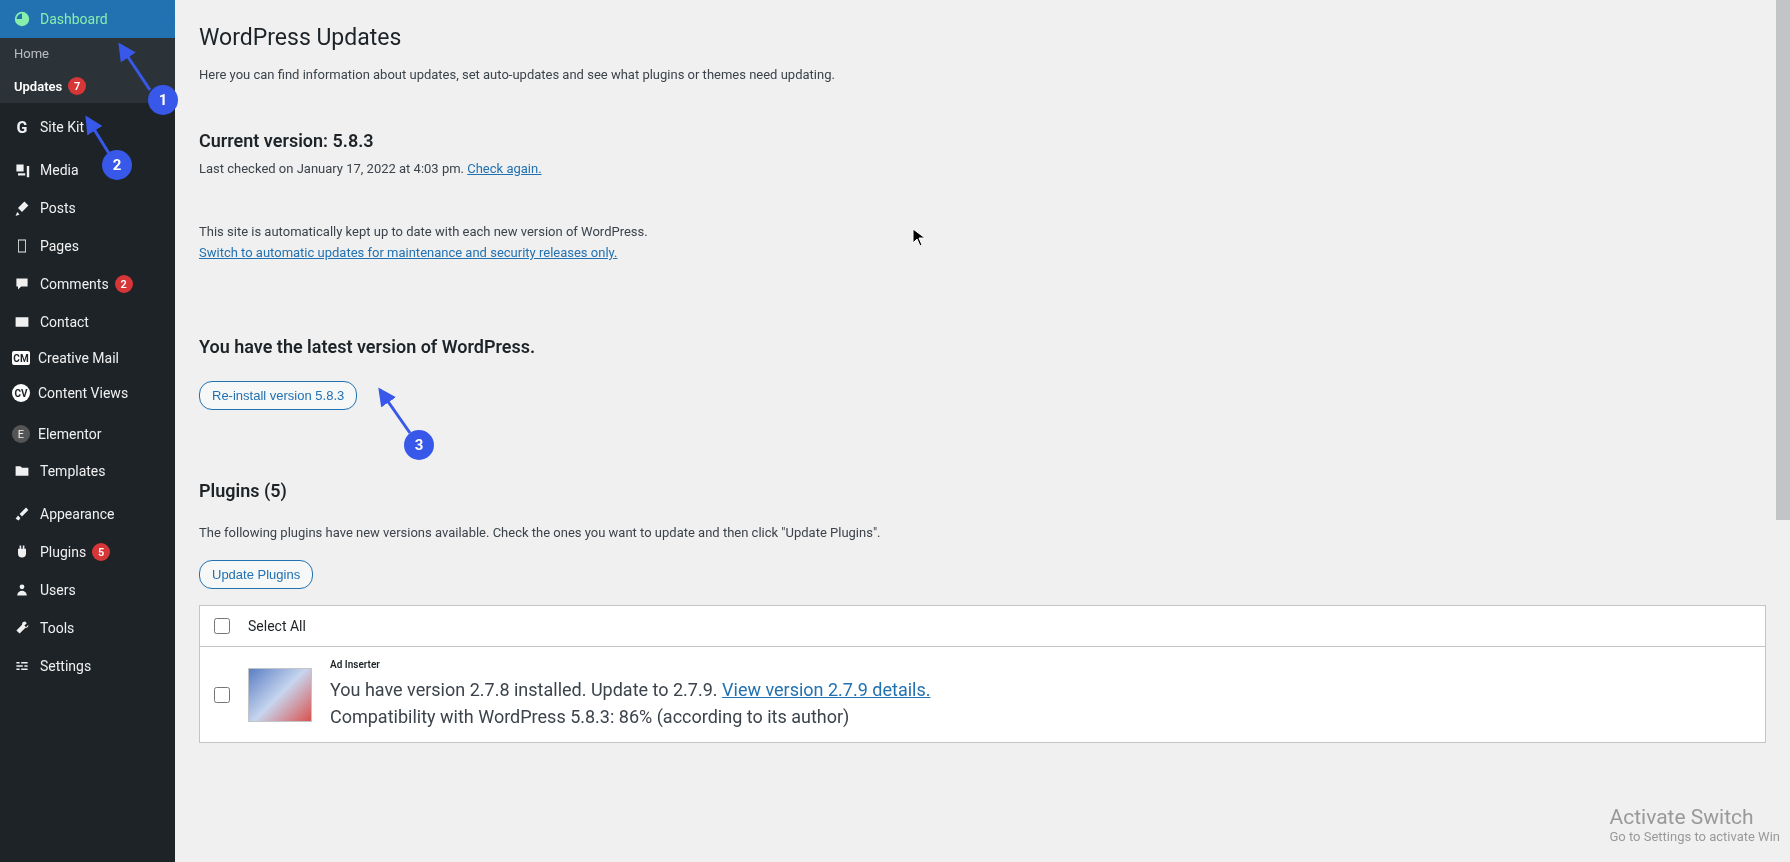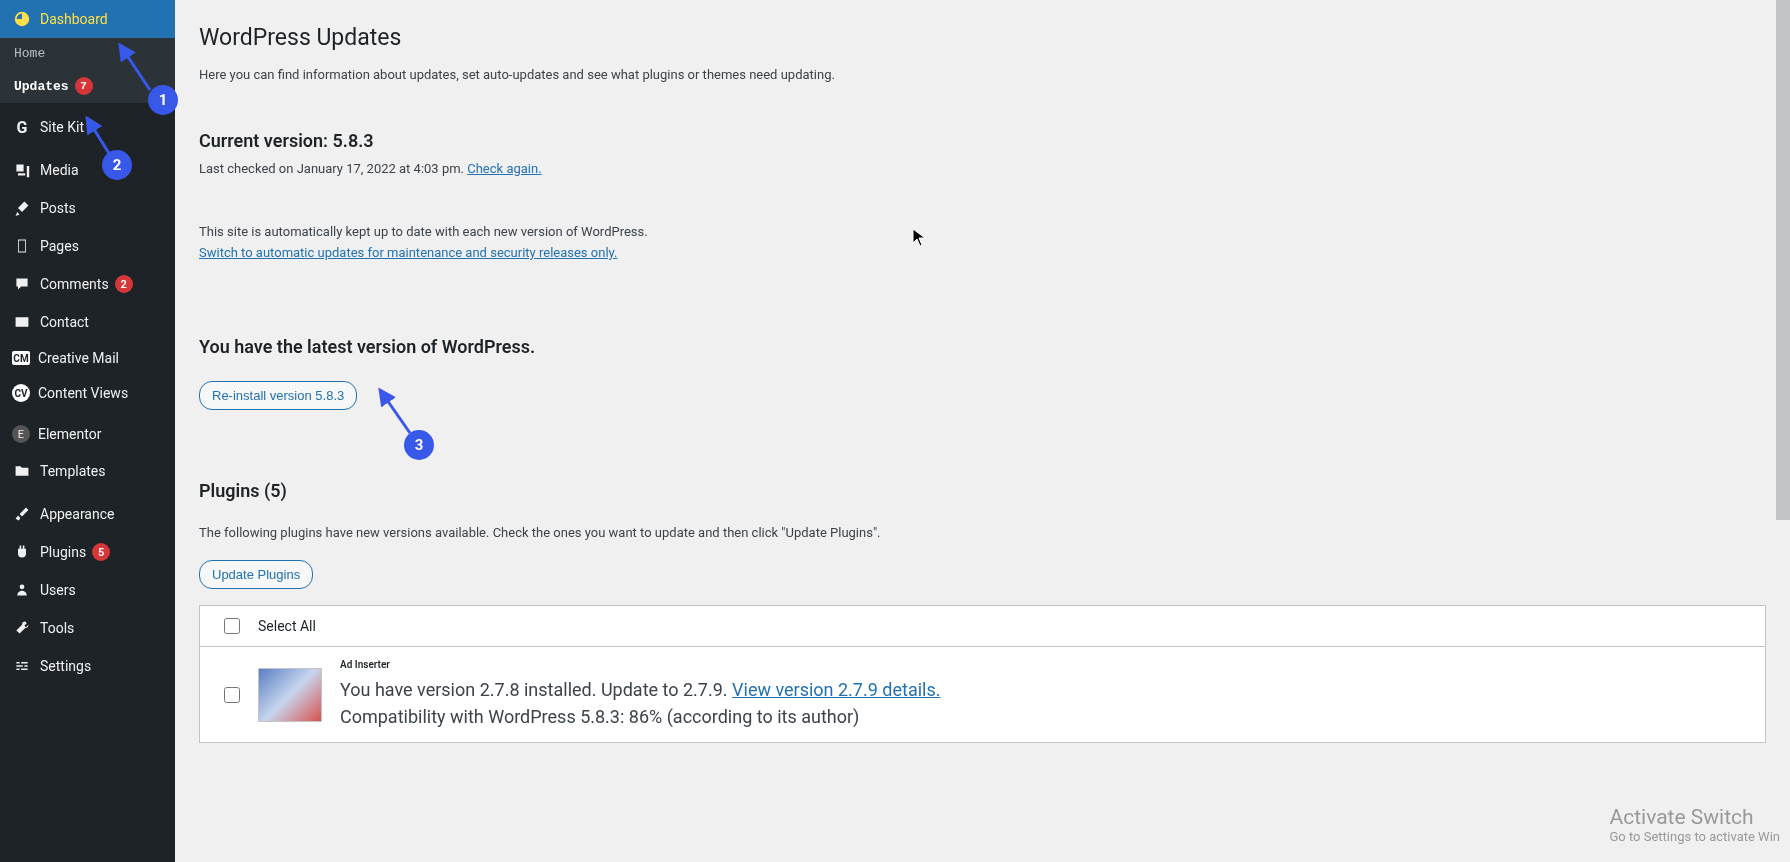--- a/index.html
+++ b/index.html
@@ -1,42 +1,42 @@
 <!DOCTYPE html>
 <html><head>
   <meta charset="utf-8">
   <style>
     * { box-sizing: border-box; margin: 0; padding: 0; }
     body { font-family: -apple-system, BlinkMacSystemFont, "Segoe UI", Roboto, sans-serif; background: #f0f0f1; color: #1d2327; overflow: hidden; }
     
     .sidebar { position: fixed; left: 0; top: 0; bottom: 0; width: 175px; background: #1d2327; color: #f0f0f1; }
     .sidebar-item { display: flex; align-items: center; padding: 9px 12px; font-size: 14px; cursor: pointer; color: #f0f0f1; }
-    .sidebar-item.active { background: #2271b1; color: #fde047; position: relative; }
+    .sidebar-item.active { background: #2271b1; color: #86efac; position: relative; }
     .sidebar-item.active::after { content: ""; position: absolute; right: -8px; top: 50%; transform: translateY(-50%); border: 8px solid transparent; border-left-color: #2271b1; }
     .sidebar-item .icon { width: 20px; height: 20px; margin-right: 8px; display: flex; align-items: center; justify-content: center; font-size: 16px; }
     .submenu { background: #2c3338; }
-    .submenu-item { padding: 8px 24px 8px 14px; font-size: 13px; color: rgba(240,246,252,0.7); cursor: pointer; display: flex; align-items: center; font-family: Liberation Mono, monospace; }
+    .submenu-item { padding: 8px 24px 8px 14px; font-size: 13px; color: rgba(240,246,252,0.7); cursor: pointer; display: flex; align-items: center; }
     .submenu-item.current { color: #fff; font-weight: 600; }
     .badge { display: inline-flex; align-items: center; justify-content: center; min-width: 18px; height: 18px; border-radius: 9px; background: #d63638; color: #fff; font-size: 11px; font-weight: 600; margin-left: 6px; padding: 0 5px; }
     .sep { height: 5px; }
     
     .main { margin-left: 175px; padding: 20px 24px; height: 862px; overflow: auto; background: #f0f0f1; }
     .main::-webkit-scrollbar { width: 14px; }
     .main::-webkit-scrollbar-thumb { background: #c3c4c7; }
     h1.page-title { font-size: 23px; font-weight: 400; color: #1d2327; margin: 4px 0 16px; }
     p.desc { font-size: 13px; color: #3c434a; margin-bottom: 48px; }
     h2.section-title { font-size: 18px; font-weight: 600; color: #1d2327; margin-bottom: 10px; }
     p.line { font-size: 13px; color: #3c434a; margin-bottom: 6px; }
     a.wp-link { color: #2271b1; text-decoration: underline; cursor: pointer; }
     .btn { display: inline-block; border: 1px solid #2271b1; color: #2271b1; background: #f6f7f7; padding: 6px 12px; font-size: 13px; border-radius: 13px; cursor: pointer; }
     .spacer { height: 42px; }
     .spacer2 { height: 70px; }
     
     .table { border: 1px solid #c3c4c7; background: #fff; margin-top: 16px; }
-    .table-header, .table-row { display: flex; align-items: center; padding: 12px 24px; border-bottom: 1px solid #c3c4c7; }
+    .table-header, .table-row { display: flex; align-items: center; padding: 12px 14px; border-bottom: 1px solid #c3c4c7; }
     .table-row:last-child { border-bottom: none; }
     .chk { width: 16px; height: 16px; margin-right: 18px; flex-shrink: 0; }
     .thumb { width: 64px; height: 54px; margin-right: 18px; flex-shrink: 0; background: linear-gradient(135deg,#5a7fc4 0%, #c7d5ee 50%, #d9534f 100%); border: 1px solid #c3c4c7; }
     .plugin-info { flex: 1; }
     .plugin-name { font-size: 10px; font-weight: 600; color: #1d2327; margin-bottom: 6px; }
     .plugin-desc { font-size: 18px; color: #3c434a; line-height: 1.5; }
     
     .annotation { position: absolute; width: 30px; height: 30px; border-radius: 50%; background: #3858e9; color: #fff; font-weight: 700; display: flex; align-items: center; justify-content: center; font-size: 15px; pointer-events: none; z-index: 100; }
     .arrow { position: absolute; pointer-events: none; z-index: 99; }
     .cursor { position: absolute; left: 912px; top: 228px; pointer-events: none; z-index: 101; }

